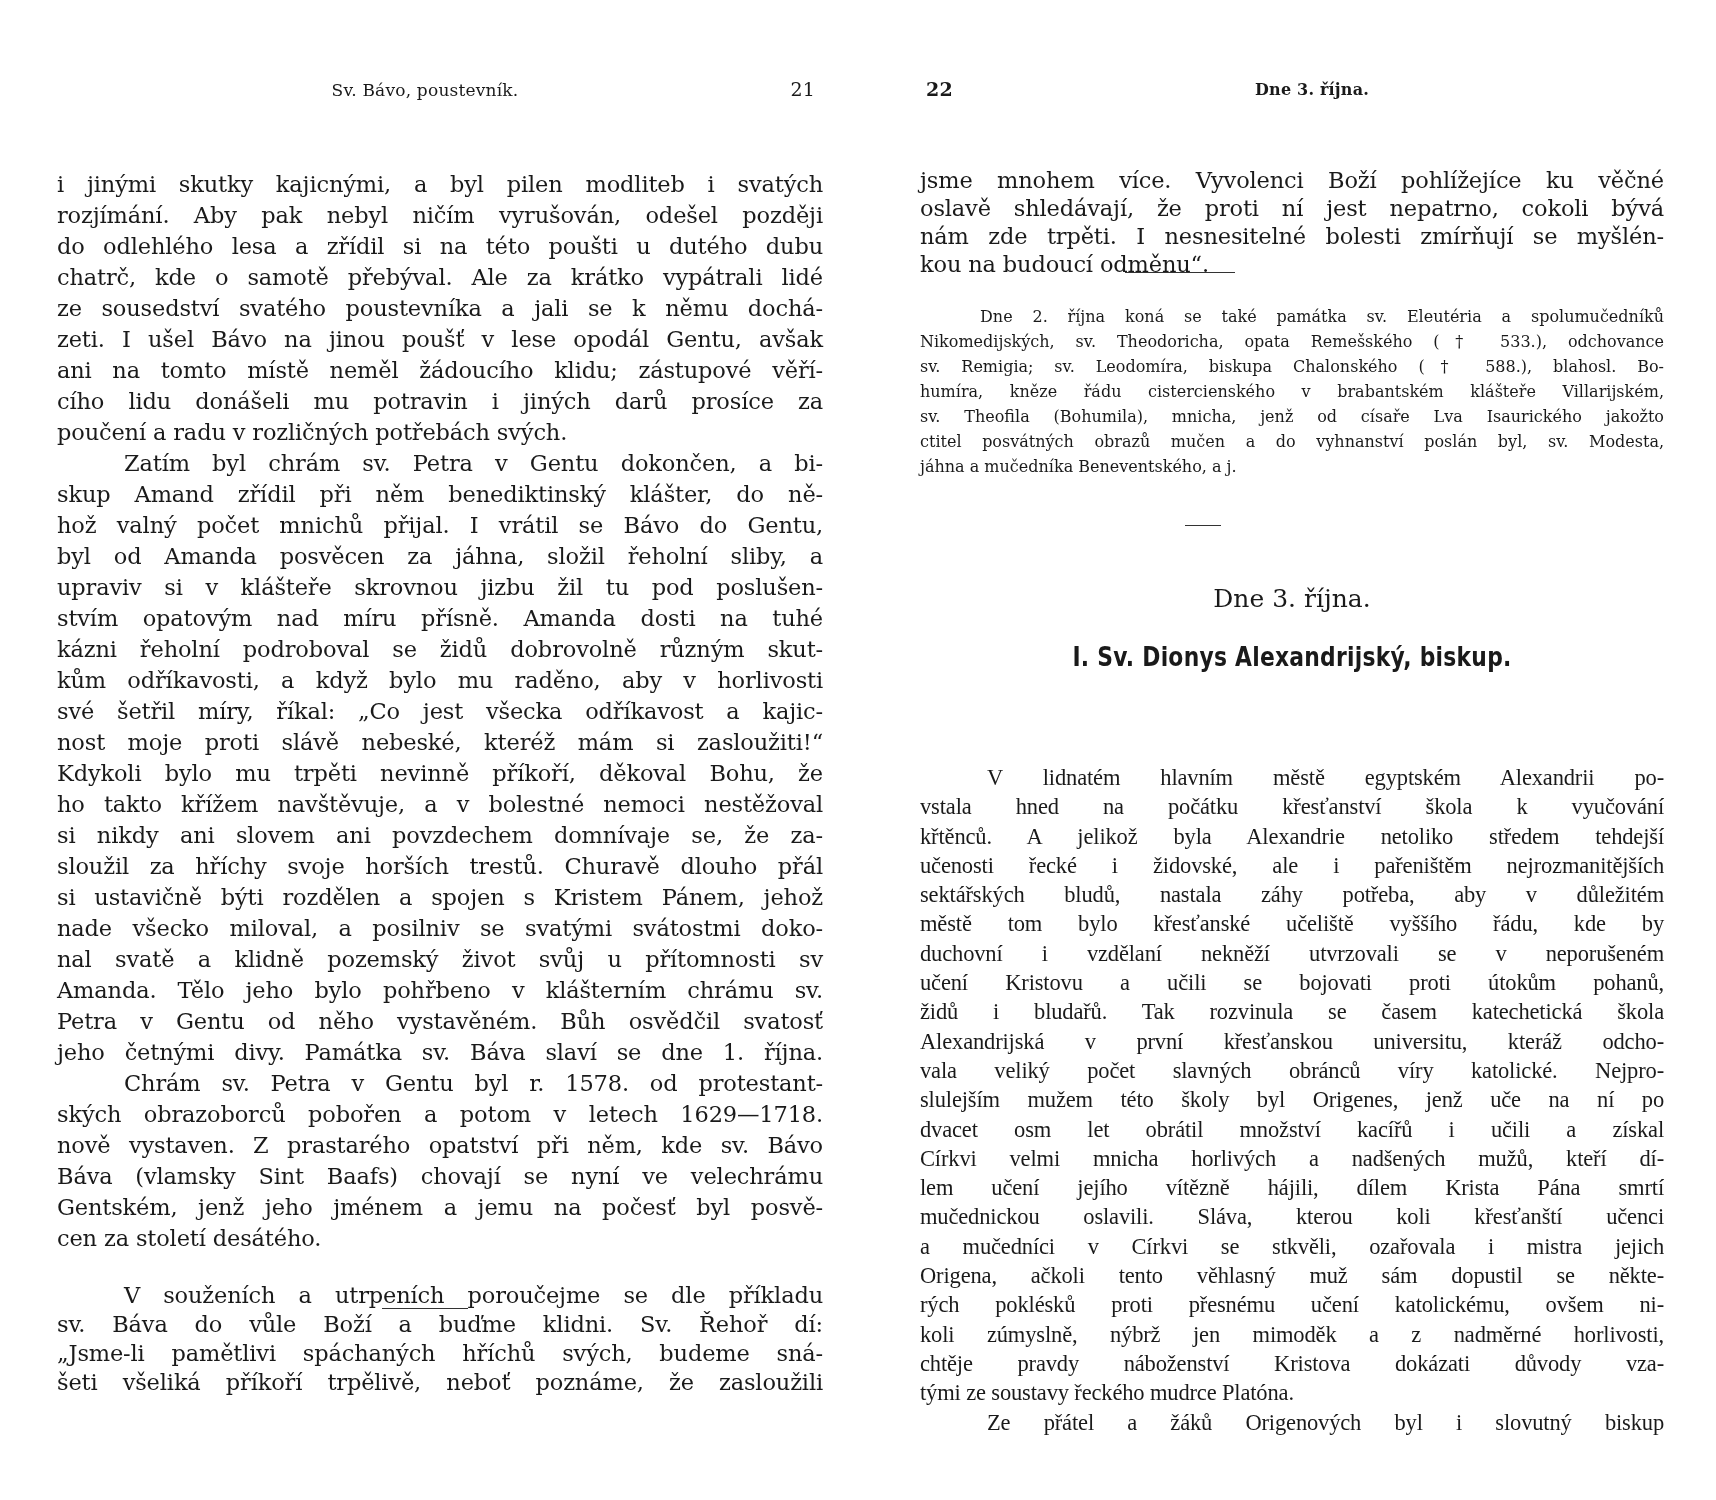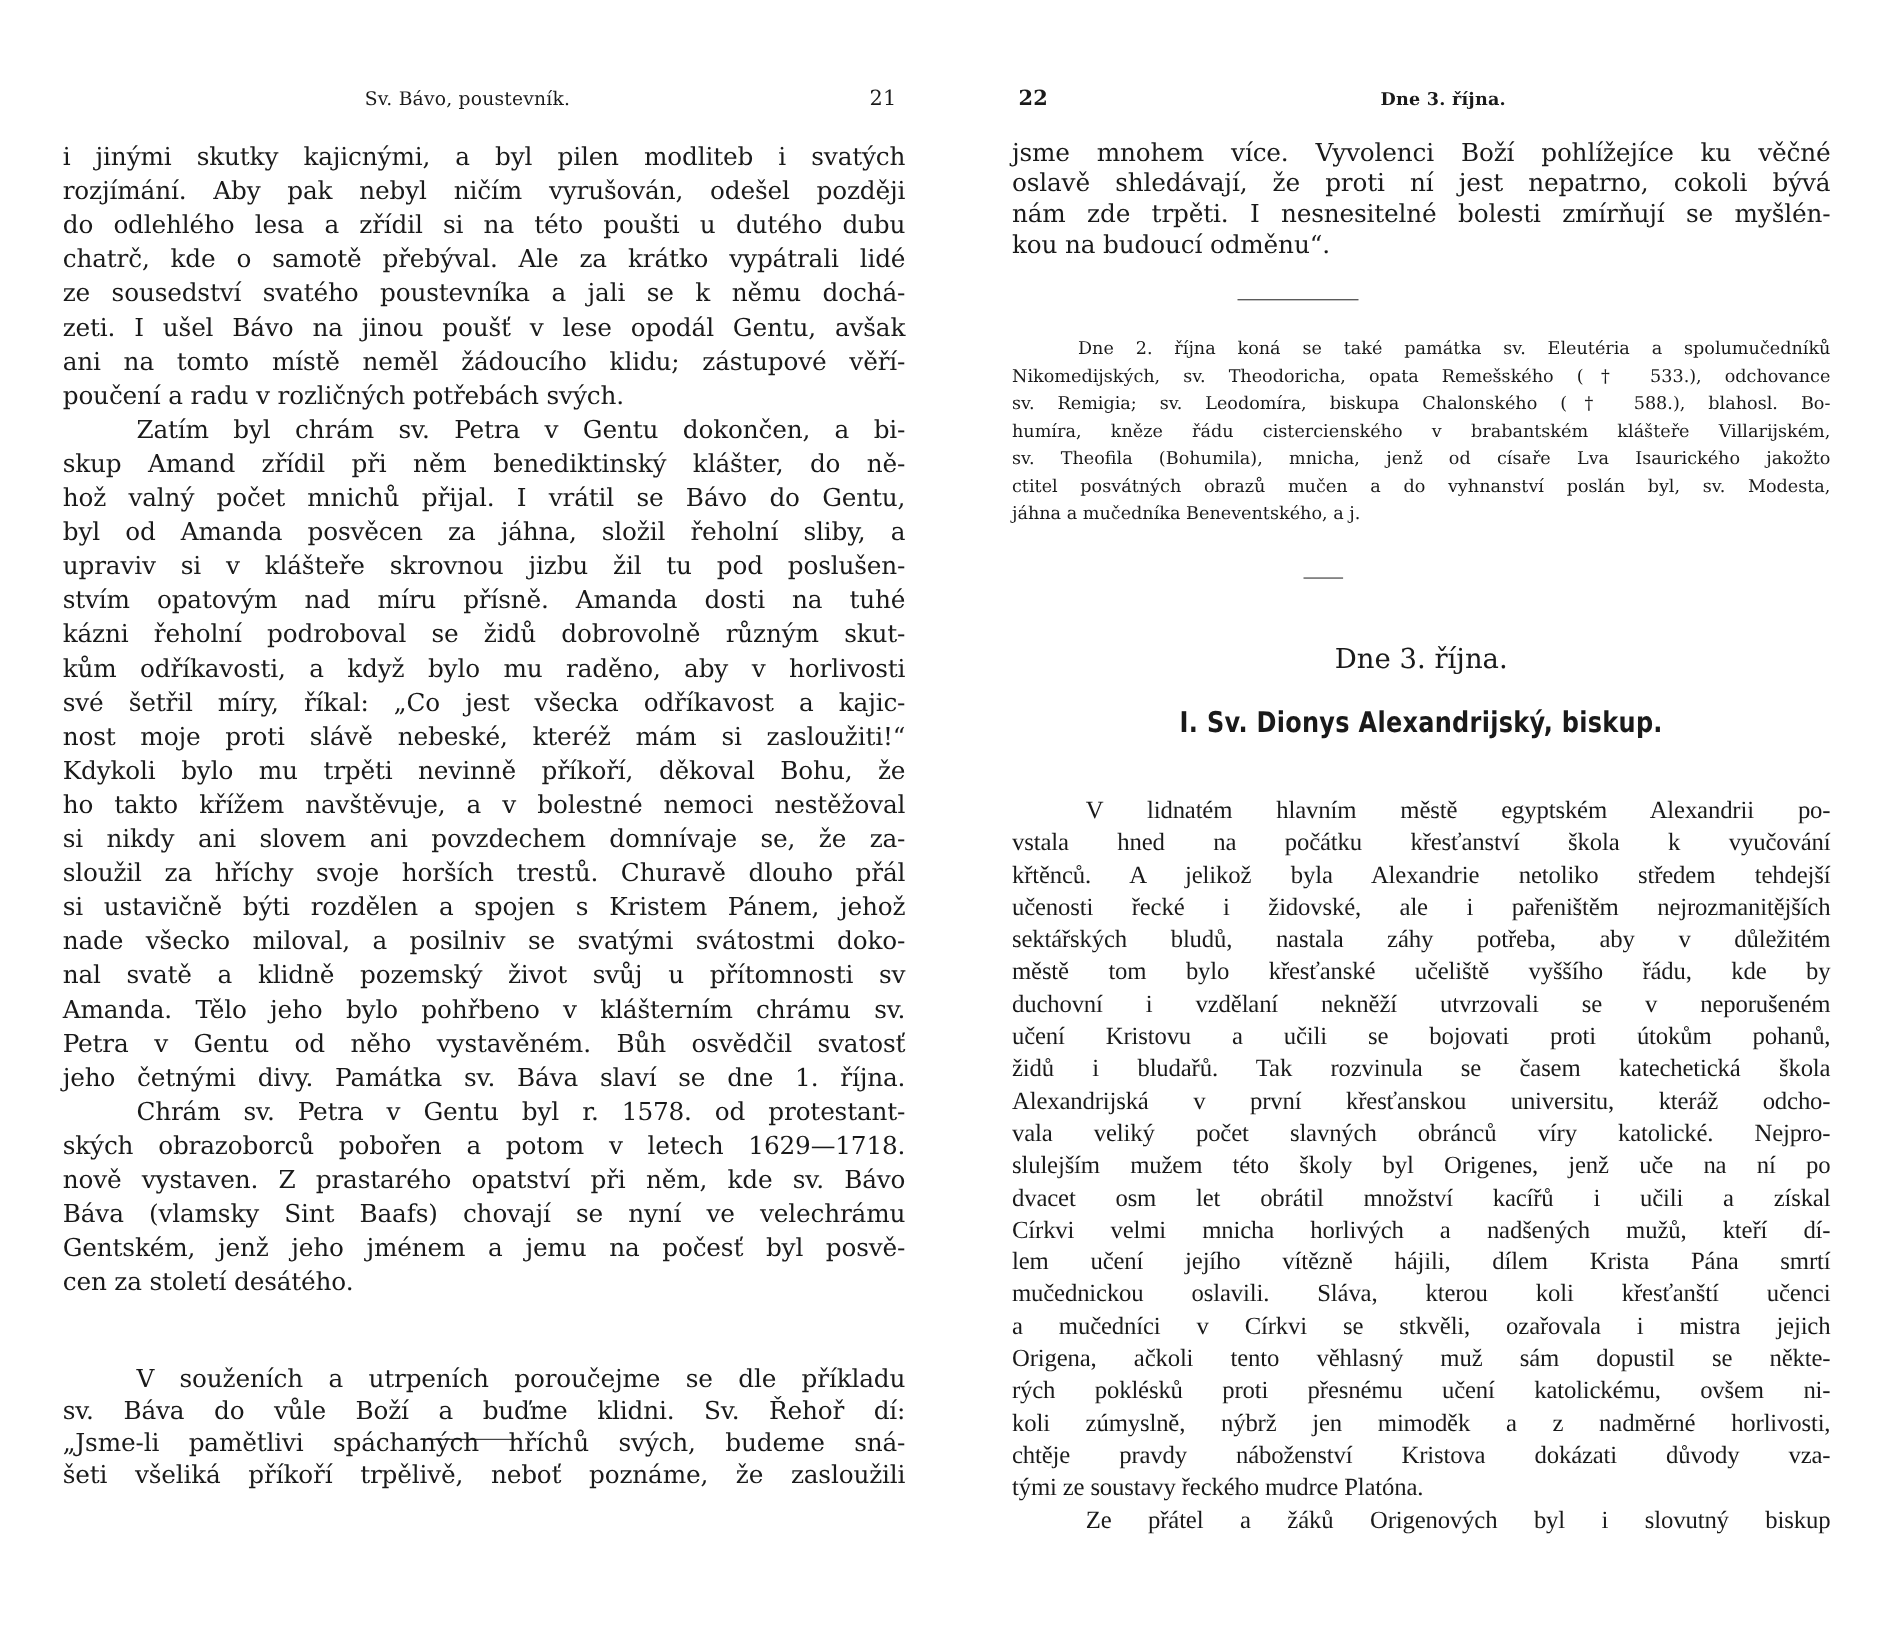--- a/index.html
+++ b/index.html
@@ -10,21 +10,21 @@
   .page.right { left:920px; width:744px; }
   .running-head { position:absolute; top:80px; left:0; right:0; height:30px;
                   font-size:17px; letter-spacing:0.2px; }
   .running-head .title { position:absolute; left:0; right:0; text-align:center; }
   .running-head .num { position:absolute; font-size:19px; }
   .left .running-head .num { right:8px; top:-2px; }
   .right .running-head .num { left:6px; top:-2px; font-weight:bold; }
   .left .running-head .title { left:30px; right:60px; }
   .right .running-head .title { left:40px; right:0; font-weight:bold; font-size:16px; }
   .body-text { position:absolute; left:0; right:0; font-size:22.5px; line-height:31px;
-               text-align:justify; letter-spacing:-0.15px; }
+               text-align:justify; letter-spacing:-0.15px;margin-top:41px; }
   .body-text .line { display:block; text-align:justify; text-align-last:justify; white-space:nowrap; height:31px; overflow:visible; }
   .body-text .line.last { text-align-last:left; }
   .body-text .line.indent { padding-left:67px; }
   .left .body-text.main { top:128px; }
   .left .body-text.closing { top:1240px; line-height:29px; }
   .left .body-text.closing .line { height:29px; }
   .divider { position:absolute; height:0; border-top:1.5px solid #333; }
   .left .divider { left:325px; width:86px; top:1308px; }
   .right .divider.d1 { left:205px; width:110px; top:272px; }
   .right .divider.d2 { left:265px; width:36px; top:525px; border-top-width:1px; }
@@ -50,20 +50,21 @@
     <span class="num">21</span>
   </div>
   <div class="body-text main">
       <span class="line">i jinými skutky kajicnými, a byl pilen modliteb i svatých</span>
       <span class="line">rozjímání. Aby pak nebyl ničím vyrušován, odešel později</span>
       <span class="line">do odlehlého lesa a zřídil si na této poušti u dutého dubu</span>
       <span class="line">chatrč, kde o samotě přebýval. Ale za krátko vypátrali lidé</span>
       <span class="line">ze sousedství svatého poustevníka a jali se k němu dochá-</span>
       <span class="line">zeti. I ušel Bávo na jinou poušť v lese opodál Gentu, avšak</span>
       <span class="line">ani na tomto místě neměl žádoucího klidu; zástupové věří-</span>
+      <span class="line">cího lidu donášeli mu potravin i jiných darů prosíce za</span>
       <span class="line last">poučení a radu v rozličných potřebách svých.</span>
       <span class="line indent">Zatím byl chrám sv. Petra v Gentu dokončen, a bi-</span>
       <span class="line">skup Amand zřídil při něm benediktinský klášter, do ně-</span>
       <span class="line">hož valný počet mnichů přijal. I vrátil se Bávo do Gentu,</span>
       <span class="line">byl od Amanda posvěcen za jáhna, složil řeholní sliby, a</span>
       <span class="line">upraviv si v klášteře skrovnou jizbu žil tu pod poslušen-</span>
       <span class="line">stvím opatovým nad míru přísně. Amanda dosti na tuhé</span>
       <span class="line">kázni řeholní podroboval se židů dobrovolně různým skut-</span>
       <span class="line">kům odříkavosti, a když bylo mu raděno, aby v horlivosti</span>
       <span class="line">své šetřil míry, říkal: „Co jest všecka odříkavost a kajic-</span>

